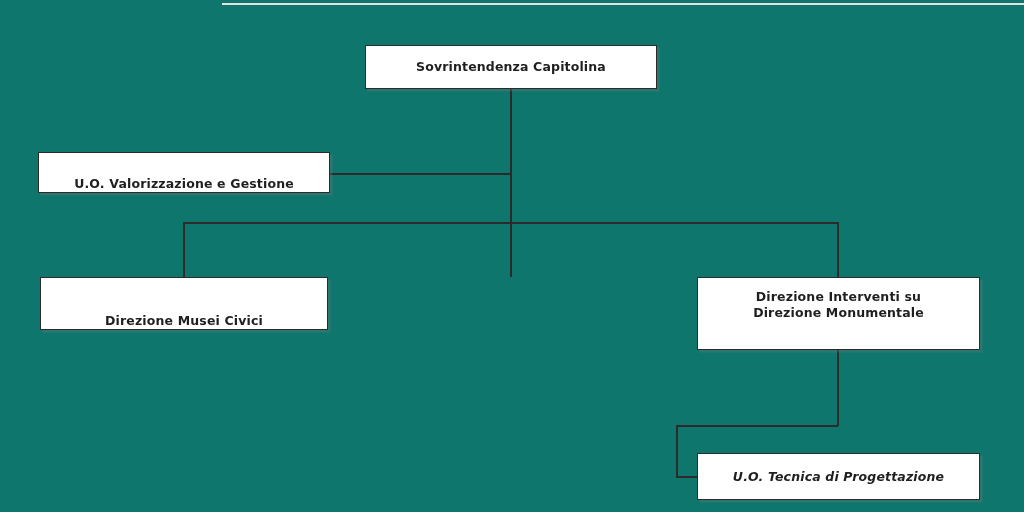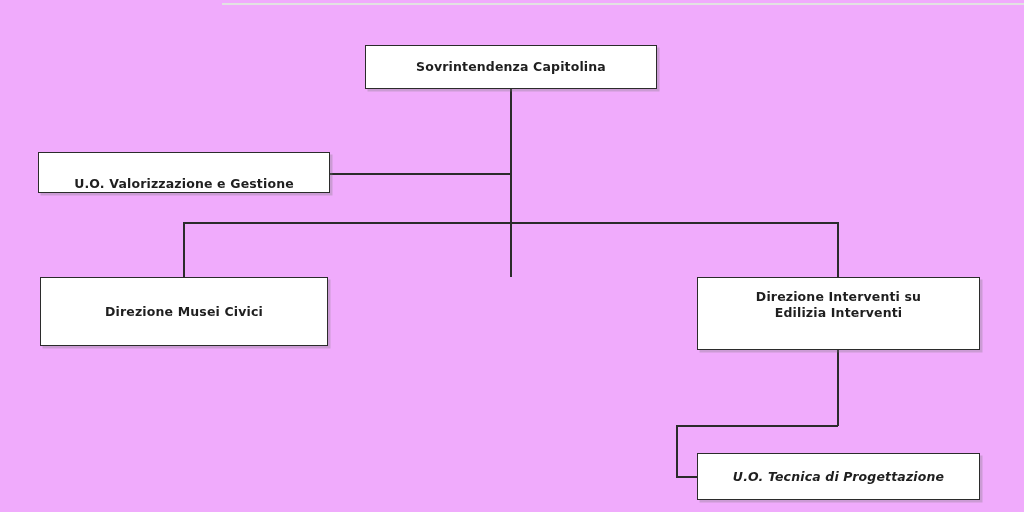--- a/index.html
+++ b/index.html
@@ -10,21 +10,21 @@
     width: 1024px;
     height: 512px;
     background: #ededed;
     font-family: "DejaVu Sans", "Liberation Sans", sans-serif;
     overflow: hidden;
   }
   #chart-canvas {
     position: relative;
     width: 1024px;
     height: 512px;
-    background: #f0abfc;
+    background: #0f766e;
   }
   
   .top-rule {
     position: absolute;
     left: 222px;
     top: 3px;
     width: 802px;
     height: 2px;
     background: #e2e2e2;
   }
@@ -51,21 +51,21 @@
   }
   
   .node.top-text {
     align-items: flex-start;
     padding-top: 11px;
   }
 
   
   #node-sovrintendenza { left: 365px; top: 45px;  width: 292px; height: 44px; }
   #node-valorizzazione  { left: 38px;  top: 152px; width: 292px; height: 41px; align-items: flex-end; }
-  #node-musei           { left: 40px;  top: 277px; width: 288px; height: 69px; }
+  #node-musei           { left: 40px;  top: 277px; width: 288px; height: 53px; align-items: flex-end; }
   #node-patrimonio      { left: 368px; top: 277px; width: 285px; height: 73px; }
   #node-interventi      { left: 697px; top: 277px; width: 283px; height: 73px; }
   #node-tecnica         { left: 697px; top: 453px; width: 283px; height: 47px; font-style: italic; }
 
   .conn {
     position: absolute;
     background: #2b2b2b;
     z-index: 1;
   }
   .conn.v { width: 1.7px; }
@@ -101,20 +101,20 @@
     <span class="label">U.O. Valorizzazione e Gestione</span>
   </div>
 
   <div class="node" id="node-musei">
     <span class="label">Direzione Musei Civici</span>
   </div>
 
 
   <div class="node top-text" id="node-interventi">
     <span class="label">Direzione Interventi su
-Edilizia Interventi</span>
+Direzione Monumentale</span>
   </div>
 
   <div class="node" id="node-tecnica">
     <span class="label">U.O. Tecnica di Progettazione</span>
   </div>
 
 </div>
 
 </body></html>

